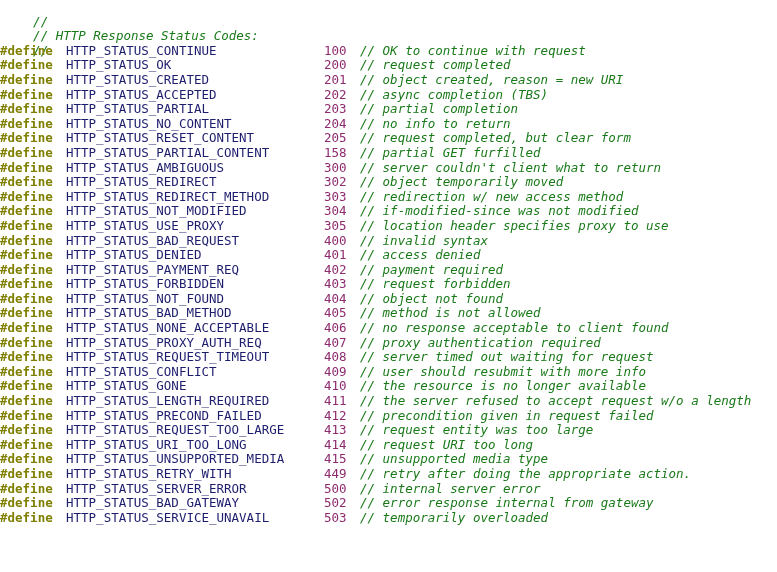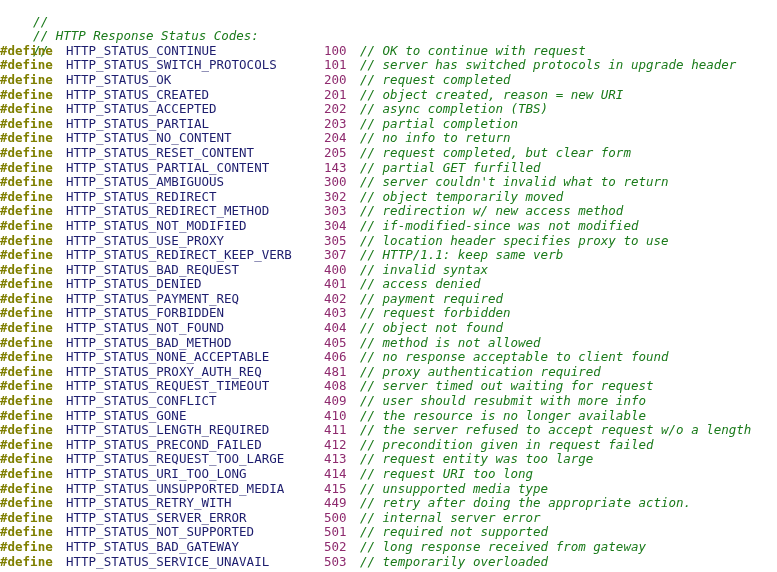--- a/index.html
+++ b/index.html
@@ -83,50 +83,47 @@
   </div>
   <div class="code-line comment-line">
     <span class="tok-comment">// HTTP Response Status Codes:</span>
   </div>
   <div class="code-line comment-line">
     <span class="tok-comment">//</span>
   </div>
 
   <div id="define-lines">
       <div class="code-line"><span class="tok-directive col-directive">#define</span><span class="tok-ident col-ident">HTTP_STATUS_CONTINUE</span><span class="tok-number col-number">100</span><span class="tok-comment col-comment">// OK to continue with request</span></div>
-      <div class="code-line"><span class="tok-directive col-directive">#define</span><span class="tok-ident col-ident">HTTP_STATUS_SWITCH_PROTOCOLS</span><span class="tok-number col-number">101</span><span class="tok-comment col-comment">// server has switched protocols in upgrade header</span></div>
       <div class="code-line"><span class="tok-directive col-directive">#define</span><span class="tok-ident col-ident">HTTP_STATUS_OK</span><span class="tok-number col-number">200</span><span class="tok-comment col-comment">// request completed</span></div>
       <div class="code-line"><span class="tok-directive col-directive">#define</span><span class="tok-ident col-ident">HTTP_STATUS_CREATED</span><span class="tok-number col-number">201</span><span class="tok-comment col-comment">// object created, reason = new URI</span></div>
       <div class="code-line"><span class="tok-directive col-directive">#define</span><span class="tok-ident col-ident">HTTP_STATUS_ACCEPTED</span><span class="tok-number col-number">202</span><span class="tok-comment col-comment">// async completion (TBS)</span></div>
       <div class="code-line"><span class="tok-directive col-directive">#define</span><span class="tok-ident col-ident">HTTP_STATUS_PARTIAL</span><span class="tok-number col-number">203</span><span class="tok-comment col-comment">// partial completion</span></div>
       <div class="code-line"><span class="tok-directive col-directive">#define</span><span class="tok-ident col-ident">HTTP_STATUS_NO_CONTENT</span><span class="tok-number col-number">204</span><span class="tok-comment col-comment">// no info to return</span></div>
       <div class="code-line"><span class="tok-directive col-directive">#define</span><span class="tok-ident col-ident">HTTP_STATUS_RESET_CONTENT</span><span class="tok-number col-number">205</span><span class="tok-comment col-comment">// request completed, but clear form</span></div>
-      <div class="code-line"><span class="tok-directive col-directive">#define</span><span class="tok-ident col-ident">HTTP_STATUS_PARTIAL_CONTENT</span><span class="tok-number col-number">143</span><span class="tok-comment col-comment">// partial GET furfilled</span></div>
-      <div class="code-line"><span class="tok-directive col-directive">#define</span><span class="tok-ident col-ident">HTTP_STATUS_AMBIGUOUS</span><span class="tok-number col-number">300</span><span class="tok-comment col-comment">// server couldn't invalid what to return</span></div>
+      <div class="code-line"><span class="tok-directive col-directive">#define</span><span class="tok-ident col-ident">HTTP_STATUS_PARTIAL_CONTENT</span><span class="tok-number col-number">158</span><span class="tok-comment col-comment">// partial GET furfilled</span></div>
+      <div class="code-line"><span class="tok-directive col-directive">#define</span><span class="tok-ident col-ident">HTTP_STATUS_AMBIGUOUS</span><span class="tok-number col-number">300</span><span class="tok-comment col-comment">// server couldn't client what to return</span></div>
       <div class="code-line"><span class="tok-directive col-directive">#define</span><span class="tok-ident col-ident">HTTP_STATUS_REDIRECT</span><span class="tok-number col-number">302</span><span class="tok-comment col-comment">// object temporarily moved</span></div>
       <div class="code-line"><span class="tok-directive col-directive">#define</span><span class="tok-ident col-ident">HTTP_STATUS_REDIRECT_METHOD</span><span class="tok-number col-number">303</span><span class="tok-comment col-comment">// redirection w/ new access method</span></div>
       <div class="code-line"><span class="tok-directive col-directive">#define</span><span class="tok-ident col-ident">HTTP_STATUS_NOT_MODIFIED</span><span class="tok-number col-number">304</span><span class="tok-comment col-comment">// if-modified-since was not modified</span></div>
       <div class="code-line"><span class="tok-directive col-directive">#define</span><span class="tok-ident col-ident">HTTP_STATUS_USE_PROXY</span><span class="tok-number col-number">305</span><span class="tok-comment col-comment">// location header specifies proxy to use</span></div>
-      <div class="code-line"><span class="tok-directive col-directive">#define</span><span class="tok-ident col-ident">HTTP_STATUS_REDIRECT_KEEP_VERB</span><span class="tok-number col-number">307</span><span class="tok-comment col-comment">// HTTP/1.1: keep same verb</span></div>
       <div class="code-line"><span class="tok-directive col-directive">#define</span><span class="tok-ident col-ident">HTTP_STATUS_BAD_REQUEST</span><span class="tok-number col-number">400</span><span class="tok-comment col-comment">// invalid syntax</span></div>
       <div class="code-line"><span class="tok-directive col-directive">#define</span><span class="tok-ident col-ident">HTTP_STATUS_DENIED</span><span class="tok-number col-number">401</span><span class="tok-comment col-comment">// access denied</span></div>
       <div class="code-line"><span class="tok-directive col-directive">#define</span><span class="tok-ident col-ident">HTTP_STATUS_PAYMENT_REQ</span><span class="tok-number col-number">402</span><span class="tok-comment col-comment">// payment required</span></div>
       <div class="code-line"><span class="tok-directive col-directive">#define</span><span class="tok-ident col-ident">HTTP_STATUS_FORBIDDEN</span><span class="tok-number col-number">403</span><span class="tok-comment col-comment">// request forbidden</span></div>
       <div class="code-line"><span class="tok-directive col-directive">#define</span><span class="tok-ident col-ident">HTTP_STATUS_NOT_FOUND</span><span class="tok-number col-number">404</span><span class="tok-comment col-comment">// object not found</span></div>
       <div class="code-line"><span class="tok-directive col-directive">#define</span><span class="tok-ident col-ident">HTTP_STATUS_BAD_METHOD</span><span class="tok-number col-number">405</span><span class="tok-comment col-comment">// method is not allowed</span></div>
       <div class="code-line"><span class="tok-directive col-directive">#define</span><span class="tok-ident col-ident">HTTP_STATUS_NONE_ACCEPTABLE</span><span class="tok-number col-number">406</span><span class="tok-comment col-comment">// no response acceptable to client found</span></div>
-      <div class="code-line"><span class="tok-directive col-directive">#define</span><span class="tok-ident col-ident">HTTP_STATUS_PROXY_AUTH_REQ</span><span class="tok-number col-number">481</span><span class="tok-comment col-comment">// proxy authentication required</span></div>
+      <div class="code-line"><span class="tok-directive col-directive">#define</span><span class="tok-ident col-ident">HTTP_STATUS_PROXY_AUTH_REQ</span><span class="tok-number col-number">407</span><span class="tok-comment col-comment">// proxy authentication required</span></div>
       <div class="code-line"><span class="tok-directive col-directive">#define</span><span class="tok-ident col-ident">HTTP_STATUS_REQUEST_TIMEOUT</span><span class="tok-number col-number">408</span><span class="tok-comment col-comment">// server timed out waiting for request</span></div>
       <div class="code-line"><span class="tok-directive col-directive">#define</span><span class="tok-ident col-ident">HTTP_STATUS_CONFLICT</span><span class="tok-number col-number">409</span><span class="tok-comment col-comment">// user should resubmit with more info</span></div>
       <div class="code-line"><span class="tok-directive col-directive">#define</span><span class="tok-ident col-ident">HTTP_STATUS_GONE</span><span class="tok-number col-number">410</span><span class="tok-comment col-comment">// the resource is no longer available</span></div>
       <div class="code-line"><span class="tok-directive col-directive">#define</span><span class="tok-ident col-ident">HTTP_STATUS_LENGTH_REQUIRED</span><span class="tok-number col-number">411</span><span class="tok-comment col-comment">// the server refused to accept request w/o a length</span></div>
       <div class="code-line"><span class="tok-directive col-directive">#define</span><span class="tok-ident col-ident">HTTP_STATUS_PRECOND_FAILED</span><span class="tok-number col-number">412</span><span class="tok-comment col-comment">// precondition given in request failed</span></div>
       <div class="code-line"><span class="tok-directive col-directive">#define</span><span class="tok-ident col-ident">HTTP_STATUS_REQUEST_TOO_LARGE</span><span class="tok-number col-number">413</span><span class="tok-comment col-comment">// request entity was too large</span></div>
       <div class="code-line"><span class="tok-directive col-directive">#define</span><span class="tok-ident col-ident">HTTP_STATUS_URI_TOO_LONG</span><span class="tok-number col-number">414</span><span class="tok-comment col-comment">// request URI too long</span></div>
       <div class="code-line"><span class="tok-directive col-directive">#define</span><span class="tok-ident col-ident">HTTP_STATUS_UNSUPPORTED_MEDIA</span><span class="tok-number col-number">415</span><span class="tok-comment col-comment">// unsupported media type</span></div>
       <div class="code-line"><span class="tok-directive col-directive">#define</span><span class="tok-ident col-ident">HTTP_STATUS_RETRY_WITH</span><span class="tok-number col-number">449</span><span class="tok-comment col-comment">// retry after doing the appropriate action.</span></div>
       <div class="code-line"><span class="tok-directive col-directive">#define</span><span class="tok-ident col-ident">HTTP_STATUS_SERVER_ERROR</span><span class="tok-number col-number">500</span><span class="tok-comment col-comment">// internal server error</span></div>
-      <div class="code-line"><span class="tok-directive col-directive">#define</span><span class="tok-ident col-ident">HTTP_STATUS_NOT_SUPPORTED</span><span class="tok-number col-number">501</span><span class="tok-comment col-comment">// required not supported</span></div>
-      <div class="code-line"><span class="tok-directive col-directive">#define</span><span class="tok-ident col-ident">HTTP_STATUS_BAD_GATEWAY</span><span class="tok-number col-number">502</span><span class="tok-comment col-comment">// long response received from gateway</span></div>
+      <div class="code-line"><span class="tok-directive col-directive">#define</span><span class="tok-ident col-ident">HTTP_STATUS_BAD_GATEWAY</span><span class="tok-number col-number">502</span><span class="tok-comment col-comment">// error response internal from gateway</span></div>
       <div class="code-line"><span class="tok-directive col-directive">#define</span><span class="tok-ident col-ident">HTTP_STATUS_SERVICE_UNAVAIL</span><span class="tok-number col-number">503</span><span class="tok-comment col-comment">// temporarily overloaded</span></div>
     </div>
 
 </div>
 
 </body></html>

